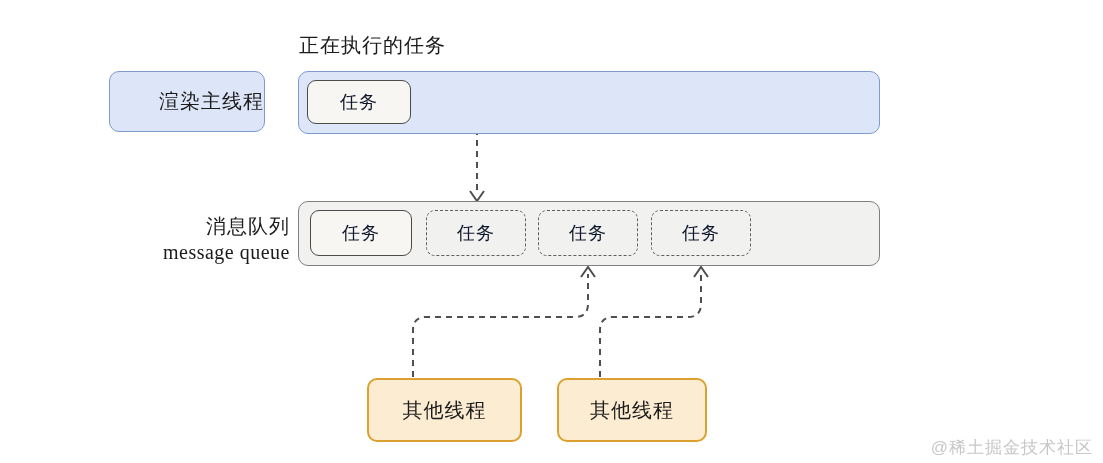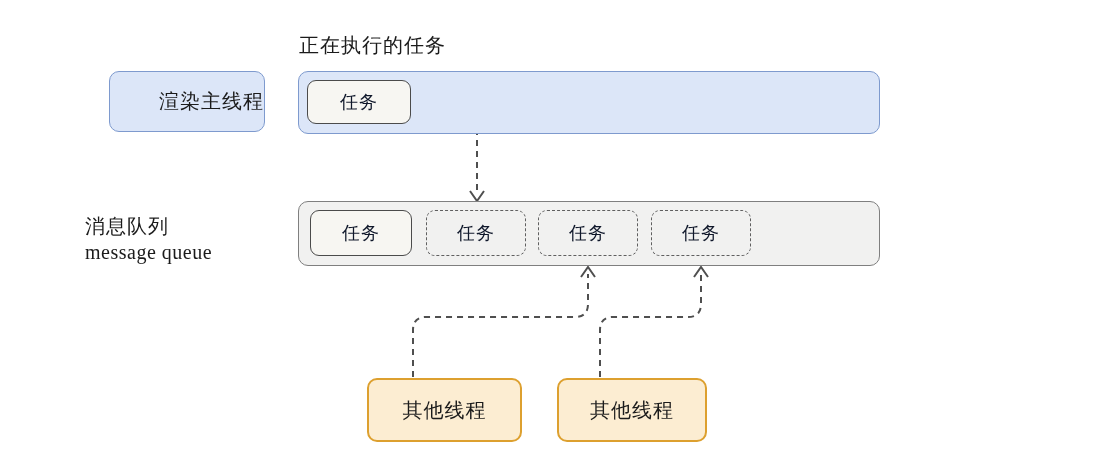--- a/index.html
+++ b/index.html
@@ -66,21 +66,21 @@
     border-radius:9px;
     display:flex;align-items:center;justify-content:center;
     font-size:18px;letter-spacing:1px;color:#0f172a;
   }
   .task.dashed{
     background:transparent;
     border:1.5px dashed var(--dashed-border);
   }
   .queue-label{
     left:85px;top:213px;width:205px;
-    text-align:left;
+    text-align:right;
     line-height:26px;
     font-size:20px;
     font-weight:500;
     letter-spacing:1px;
   }
   .queue-label .en{
     font-family:Liberation Serif, serif;
     font-weight:500;
     font-size:20px;
     letter-spacing:0.5px;
@@ -166,14 +166,15 @@
     </div>
   </div>
 
   <div class="abs other-thread ot-left">
     <span>其他线程</span>
   </div>
   <div class="abs other-thread ot-right">
     <span>其他线程</span>
   </div>
 
+  <div class="abs watermark">@稀土掘金技术社区</div>
 
 </div>
 
 </body></html>

